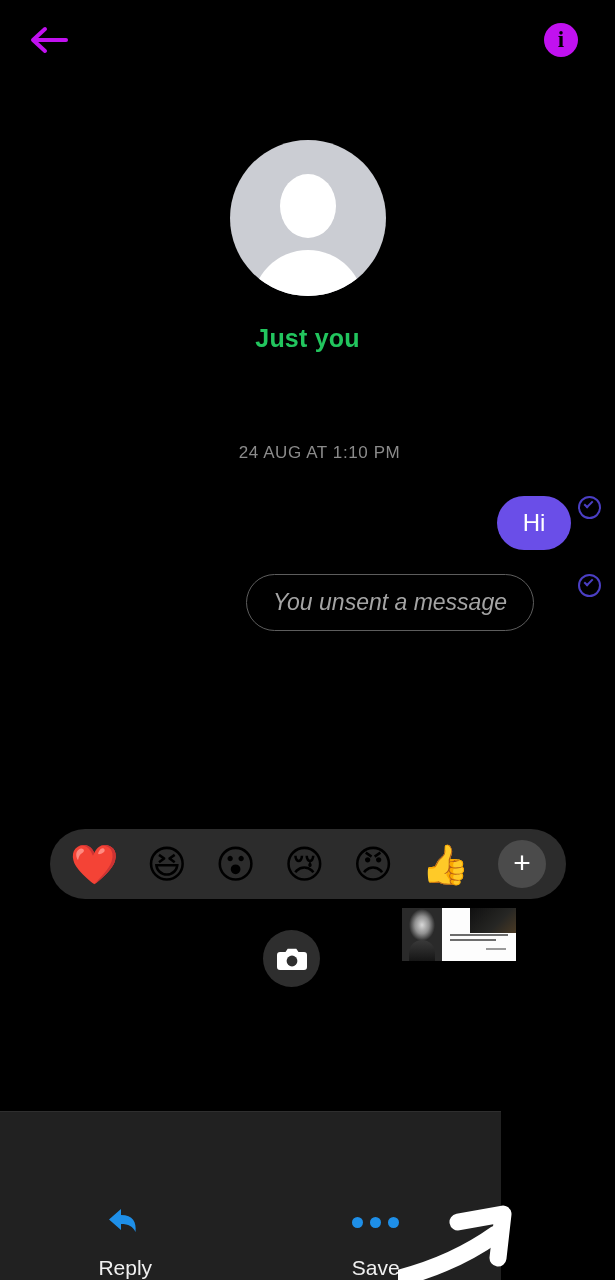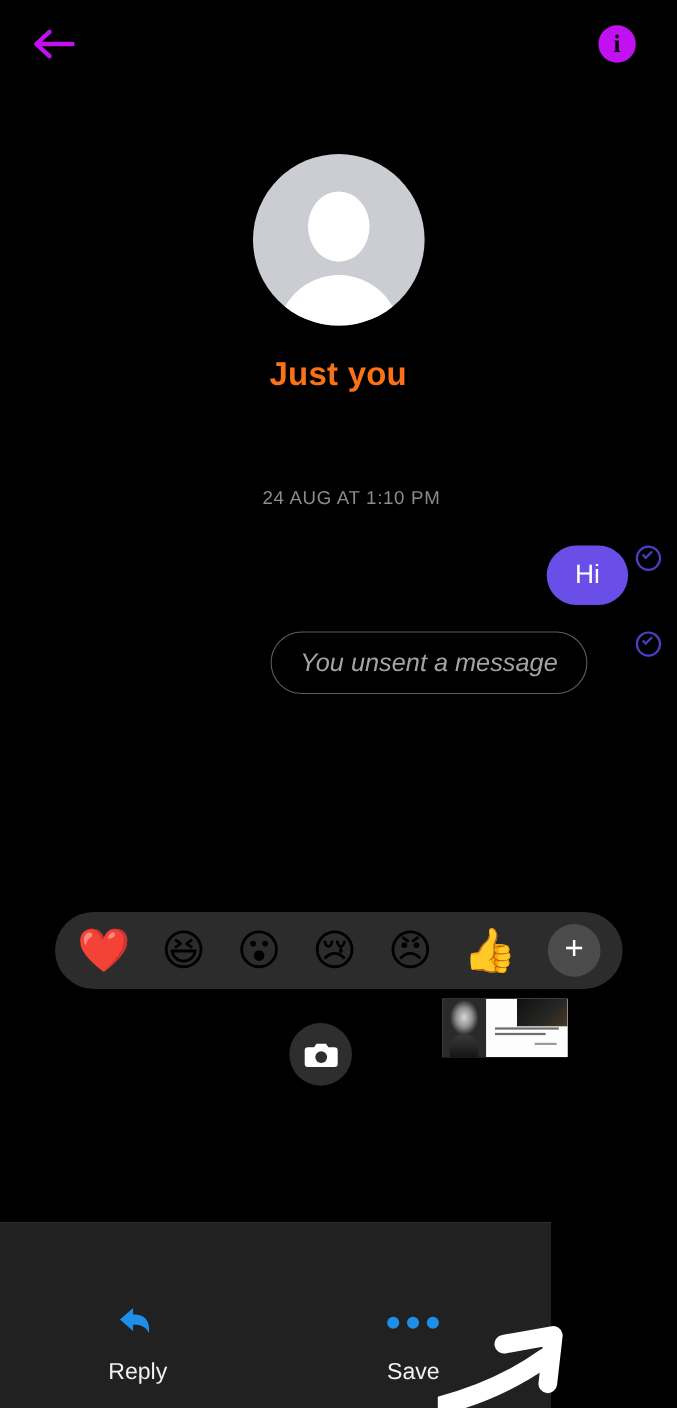--- a/index.html
+++ b/index.html
@@ -98,22 +98,22 @@
     position: absolute;
     width: 112px;
     height: 100px;
     border-radius: 56px 56px 10px 10px;
     background: #ffffff;
     left: 22px;
     top: 110px;
   }
   #profile-name {
     margin-top: 28px;
-    color: #f97316;
-    font-size: 30px;
+    color: #22c55e;
+    font-size: 25px;
     font-weight: bold;
     letter-spacing: 0.2px;
   }
 
   
   #timestamp {
     position: absolute;
     top: 443px;
     left: 12px;
     width: 615px;
@@ -285,21 +285,21 @@
   
   #action-bar {
     position: absolute;
     left: 0;
     top: 1111px;
     width: 501px;
     height: 169px;
     background: #212121;
     border-top: 1px solid #2e2e2e;
     display: flex;
-    align-items: center;
+    align-items: flex-end;
     justify-content: space-around;
     padding-top: 48px;
     box-sizing: border-box;
   }
   .action-item {
     width: 150px;
     display: flex;
     flex-direction: column;
     align-items: center;
     cursor: pointer;

